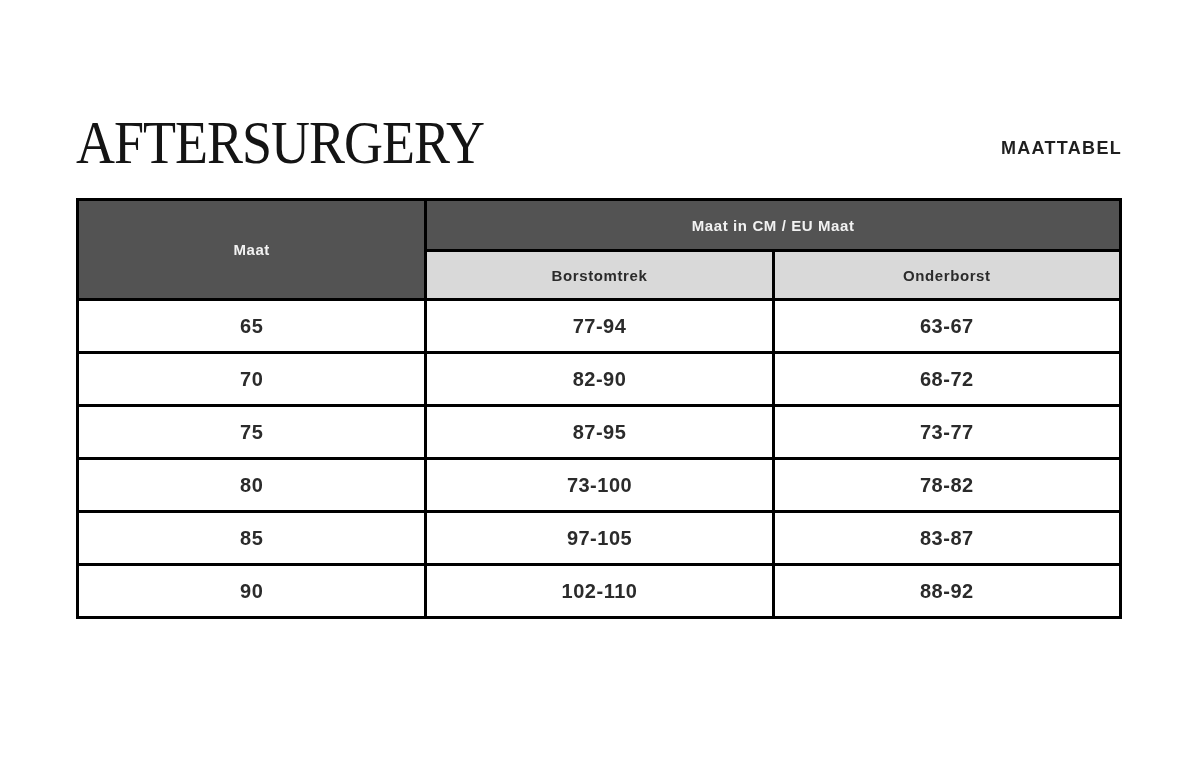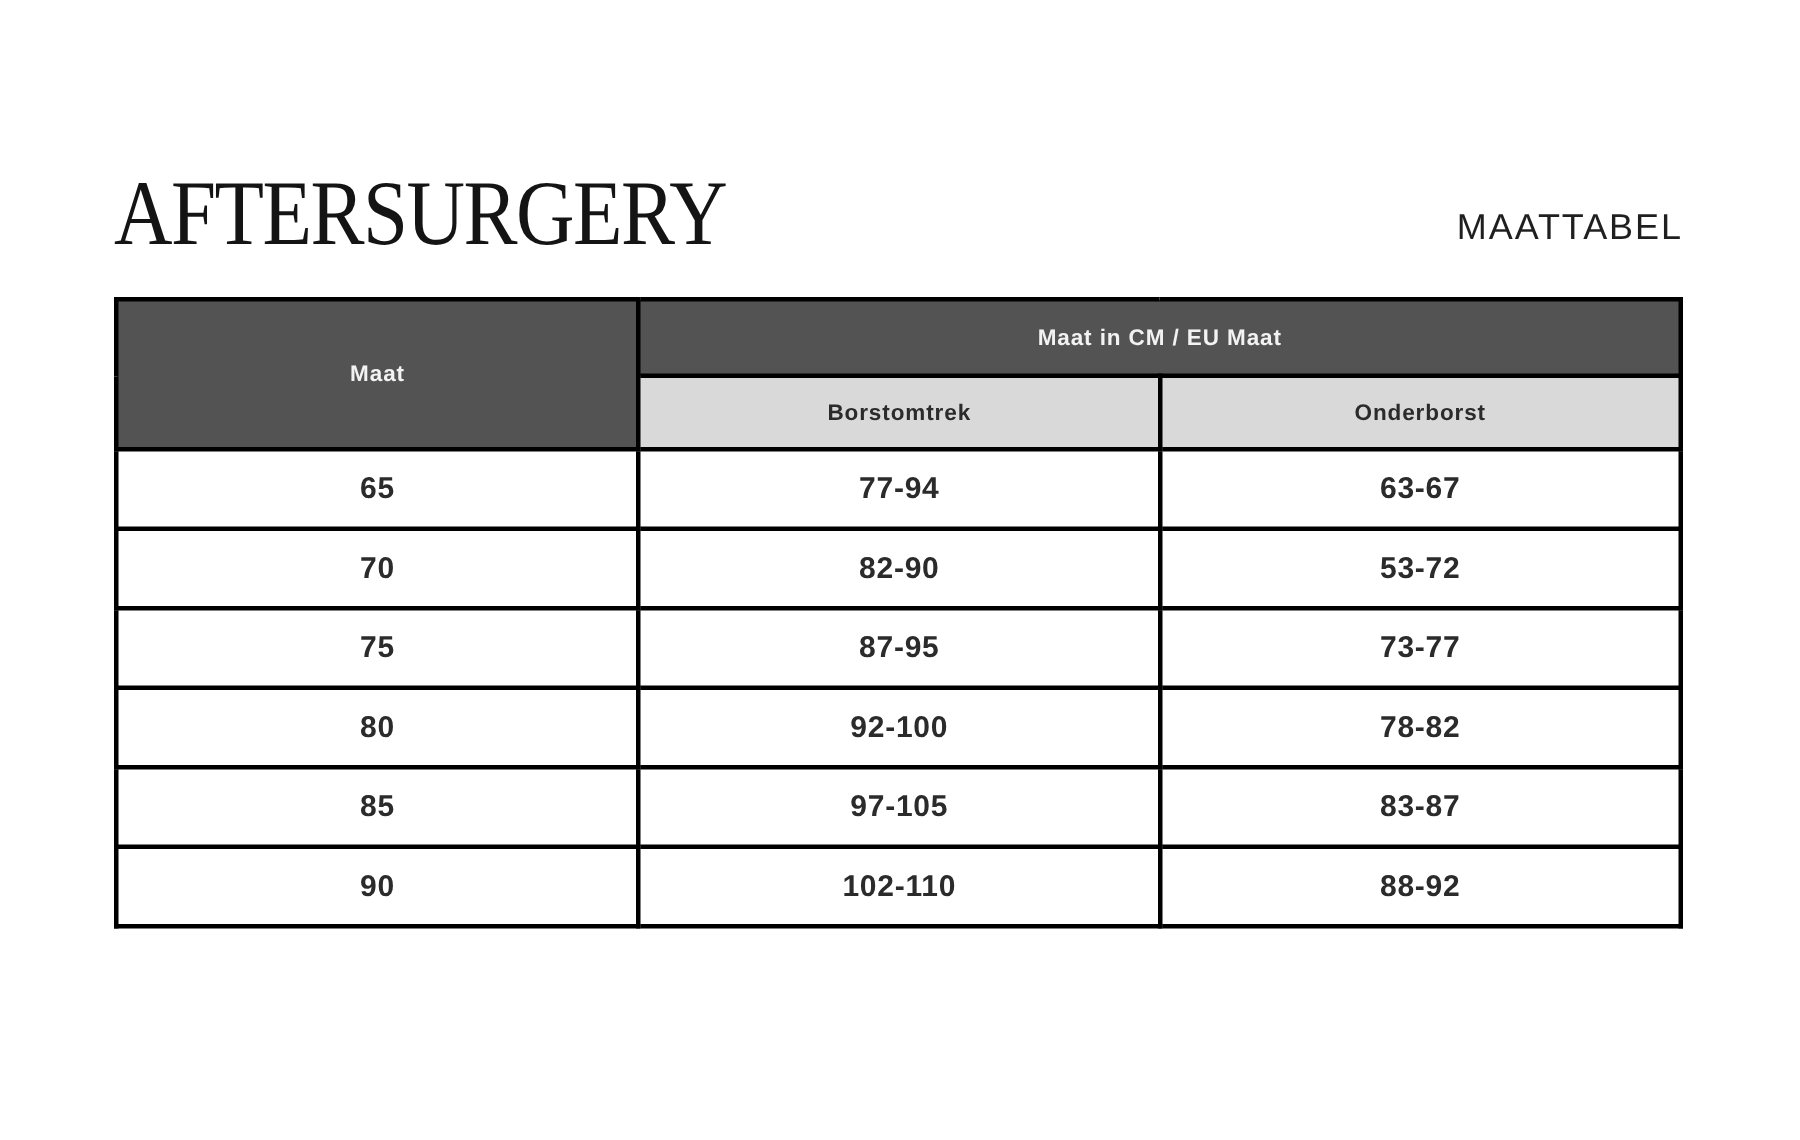--- a/index.html
+++ b/index.html
@@ -28,24 +28,25 @@
     letter-spacing: -1px;
     color: #141414;
     transform: scaleY(1.14);
     transform-origin: left top;
     white-space: nowrap;
   }
   .page-title {
     position: absolute;
     top: 117px;
     right: 78px;
-    font-size: 24px;
+    font-size: 18px;
     letter-spacing: 1.3px;
     color: #1f1f1f;
     white-space: nowrap;
+    font-weight: bold;
   }
   table.size-table {
     position: absolute;
     left: 76px;
     top: 177px;
     width: 1046px;
     border-collapse: collapse;
     table-layout: fixed;
   }
   table.size-table th,
@@ -105,30 +106,30 @@
     </thead>
     <tbody>
       <tr>
         <td>65</td>
         <td>77-94</td>
         <td>63-67</td>
       </tr>
       <tr>
         <td>70</td>
         <td>82-90</td>
-        <td>53-72</td>
+        <td>68-72</td>
       </tr>
       <tr>
         <td>75</td>
         <td>87-95</td>
         <td>73-77</td>
       </tr>
       <tr>
         <td>80</td>
-        <td>92-100</td>
+        <td>73-100</td>
         <td>78-82</td>
       </tr>
       <tr>
         <td>85</td>
         <td>97-105</td>
         <td>83-87</td>
       </tr>
       <tr>
         <td>90</td>
         <td>102-110</td>

